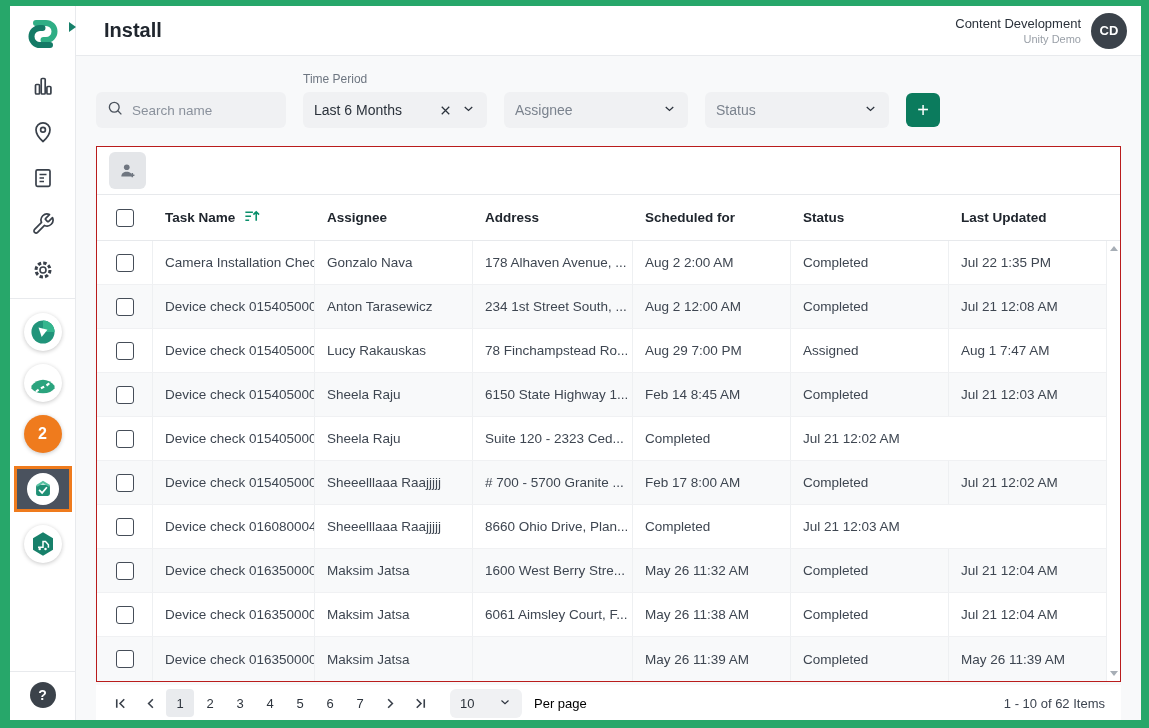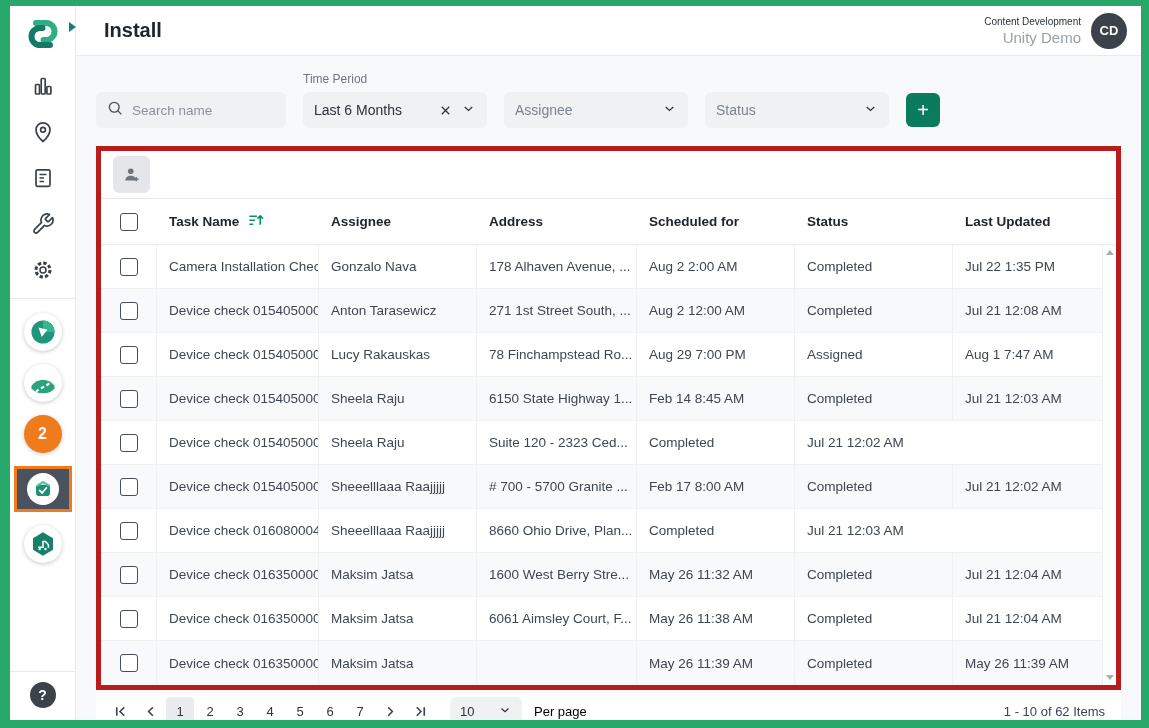--- a/index.html
+++ b/index.html
@@ -22,37 +22,37 @@
   .selected-app .app-circle { width:32px; height:32px; box-shadow:none; }
   .sidebar-bottom { margin-top:auto; width:100%; display:flex; flex-direction:column; align-items:center; }
   .help-circle { margin:10px 0 12px; width:26px; height:26px; border-radius:50%; background:#3b424a; color:#fff; font-size:14px; font-weight:700; display:flex; align-items:center; justify-content:center; cursor:pointer; }
 
   
   .main { flex:1; min-width:0; display:flex; flex-direction:column; background:#f8f9fa; }
   .topbar { height:50px; background:#fff; border-bottom:1px solid #e8eaed; display:flex; align-items:center; padding:0 14px 0 28px; flex:none; }
   .page-title { font-size:20px; font-weight:700; color:#20262e; }
   .account { margin-left:auto; display:flex; align-items:center; gap:10px; }
   .account-text { text-align:right; }
-  .account-name { font-size:10px; color:#2a313a;margin-left:32px; }
-  .workspace-name { font-size:15px; color:#9aa0a8; margin-top:2px; }
+  .account-name { font-size:13px; color:#2a313a;margin-left:32px; }
+  .workspace-name { font-size:11px; color:#9aa0a8; margin-top:2px; }
   .avatar { width:36px; height:36px; border-radius:50%; background:#3b424a; color:#fff; font-size:13px; font-weight:700; display:flex; align-items:center; justify-content:center; cursor:pointer; }
 
   
   .filters { padding:16px 20px 18px; display:flex; align-items:flex-end; gap:17px; flex:none; }
   .search-box { width:190px; height:36px; background:#f0f1f3; border-radius:6px; display:flex; align-items:center; padding:0 10px; gap:8px; cursor:text; }
   .search-box .ph { font-size:13.5px; color:#8a919c; }
   .filter-group .flabel { font-size:12px; color:#6e7681; margin-bottom:6px; }
   .selectbox { width:184px; height:36px; background:#f0f1f3; border-radius:6px; display:flex; align-items:center; padding:0 11px; gap:8px; cursor:pointer; }
   .selectbox .val { font-size:14px; color:#2a313a; flex:1; white-space:nowrap; overflow:hidden; }
   .selectbox .val.placeholder { color:#7b838e; }
   .icon-btn { background:none; border:none; display:flex; align-items:center; cursor:pointer; padding:0; }
   .add-btn { width:34px; height:34px; background:#0b7b5d; border:none; border-radius:6px; color:#fff; font-size:20px; font-weight:400; display:flex; align-items:center; justify-content:center; cursor:pointer; margin-bottom:1px; }
 
   
-  .card { margin:0 20px; background:#fff; border:5px solid #b91c1c; flex:none; }
+  .card { margin:0 20px; background:#fff; border:1px solid #b91c1c; flex:none; }
   .toolbar { height:48px; display:flex; align-items:center; padding:0 12px; border-bottom:1px solid #e7e9ec; }
   .assign-btn { width:37px; height:37px; background:#e4e6e9; border:none; border-radius:6px; display:flex; align-items:center; justify-content:center; cursor:pointer; }
   .thead { height:46px; display:flex; align-items:center; border-bottom:1px solid #e7e9ec; padding-right:14px; }
   .thead .cell { font-size:13.5px; font-weight:700; color:#20262e; }
   .tbody { position:relative; }
   .rows { margin-right:14px; }
   .trow { height:44px; display:flex; align-items:stretch; border-bottom:1px solid #f0f1f3; cursor:pointer; }
   .trow:last-child { border-bottom:none; }
   .trow:nth-child(even) { background:#f8f9fa; }
   .trow .cell { display:flex; align-items:center; font-size:13.5px; color:#3e4651; border-right:1px solid #eef0f2; }
@@ -290,21 +290,21 @@
               <div class="cell col-status">Completed</div>
               <div class="cell col-updated">Jul 22 1:35 PM</div>
             </div>
 
             <div class="trow">
               <div class="cell col-check">
                   <span class="checkbox"></span>
                 </div>
               <div class="cell col-task">Device check 01540500020</div>
               <div class="cell col-assignee">Anton Tarasewicz</div>
-              <div class="cell col-address">271 1st Street South, ...</div>
+              <div class="cell col-address">234 1st Street South, ...</div>
               <div class="cell col-sched">Aug 2 12:00 AM</div>
               <div class="cell col-status">Completed</div>
               <div class="cell col-updated">Jul 21 12:08 AM</div>
             </div>
 
             <div class="trow">
               <div class="cell col-check">
                   <span class="checkbox"></span>
                 </div>
               <div class="cell col-task">Device check 01540500020</div>

